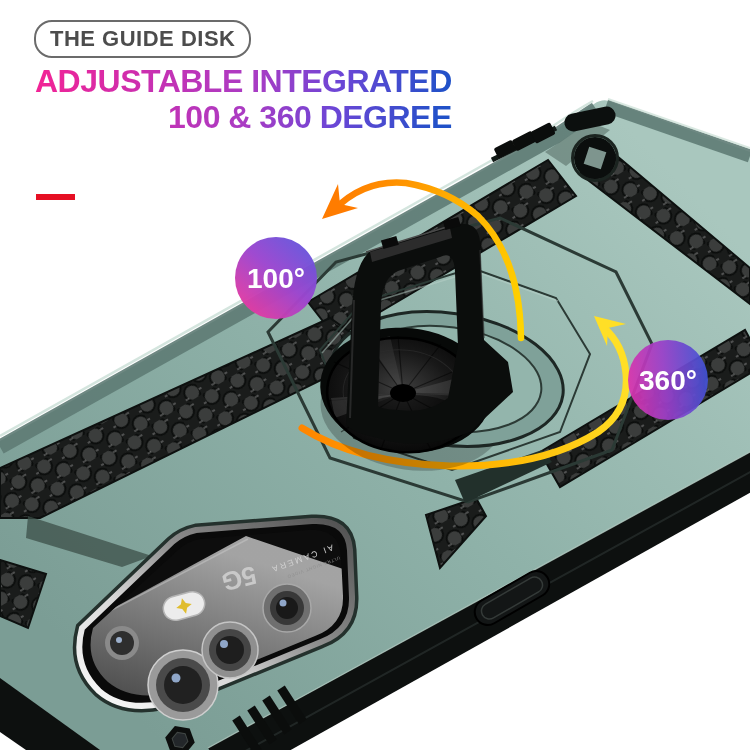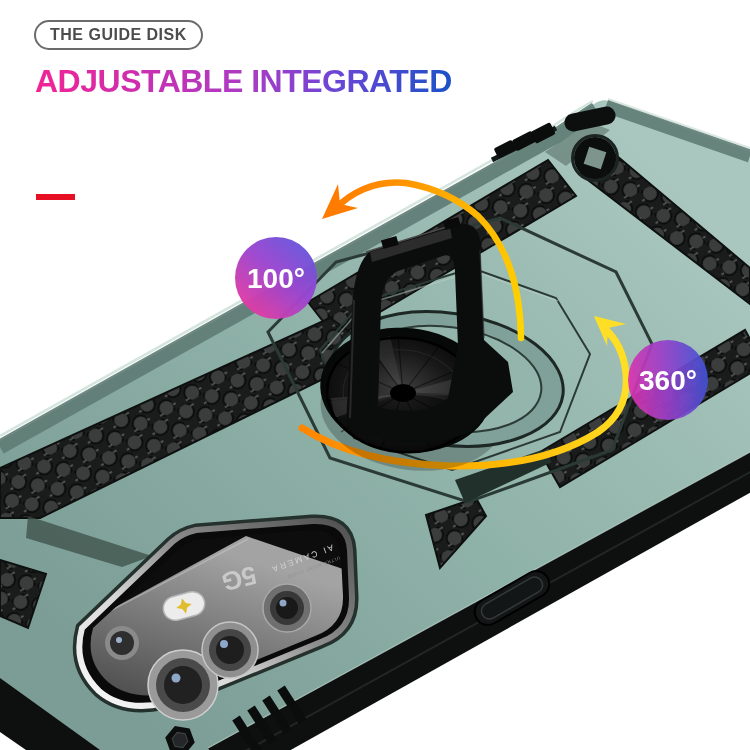--- a/index.html
+++ b/index.html
@@ -1,20 +1,20 @@
 <!DOCTYPE html>
 <html><head>
 <meta charset="utf-8">
 <style>
   html,body{margin:0;padding:0;background:#ffffff;}
   #stage{position:relative;width:750px;height:750px;overflow:hidden;background:#ffffff;
          font-family:"Liberation Sans",sans-serif;}
   #scene{position:absolute;left:0;top:0;}
   .badge-pill{position:absolute;left:34px;top:20px;border:2px solid #6b6b6b;border-radius:18px;
-              padding:4px 14px;font-size:16px;font-weight:bold;color:#4c4c4c;letter-spacing:.5px;
+              padding:4px 14px;font-size:22px;font-weight:bold;color:#4c4c4c;letter-spacing:.5px;
               background:#ffffff;}
   .headline{position:absolute;left:35px;top:63px;font-size:32px;line-height:36px;font-weight:bold;
             letter-spacing:-.5px;
             background:linear-gradient(100deg,#f42394 0%,#c531b4 30%,#a93cc4 52%,#6b46d6 72%,#2051c8 97%);
             -webkit-background-clip:text;background-clip:text;-webkit-text-fill-color:transparent;
             color:transparent;text-align:right;}
   .headline div{white-space:nowrap;}
   .red-dash{position:absolute;left:36px;top:194px;width:39px;height:6px;background:#e60f23;}
   svg text{font-family:"Liberation Sans",sans-serif;}
 </style>
@@ -236,15 +236,16 @@
   </g>
   <g>
     <circle cx="668" cy="380" r="40" fill="url(#g360)" opacity="0.93"></circle>
     <text x="668" y="390" text-anchor="middle" font-size="28" font-weight="bold" fill="#ffffff">360°</text>
   </g>
 </svg>
 
   <div class="badge-pill">THE GUIDE DISK</div>
   <div class="headline">
     <div>ADJUSTABLE INTEGRATED</div>
+    <div>100 &amp; 360 DEGREE</div>
   </div>
   <div class="red-dash"></div>
 </div>
 
 </body></html>

